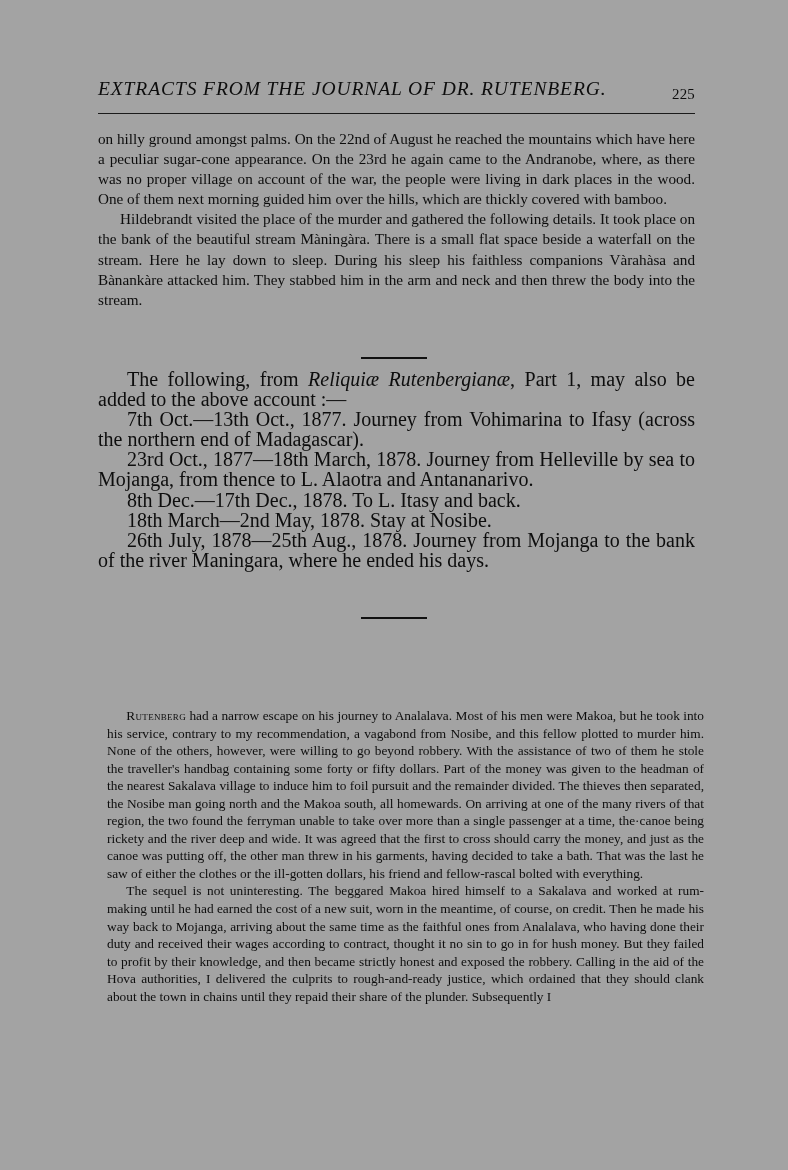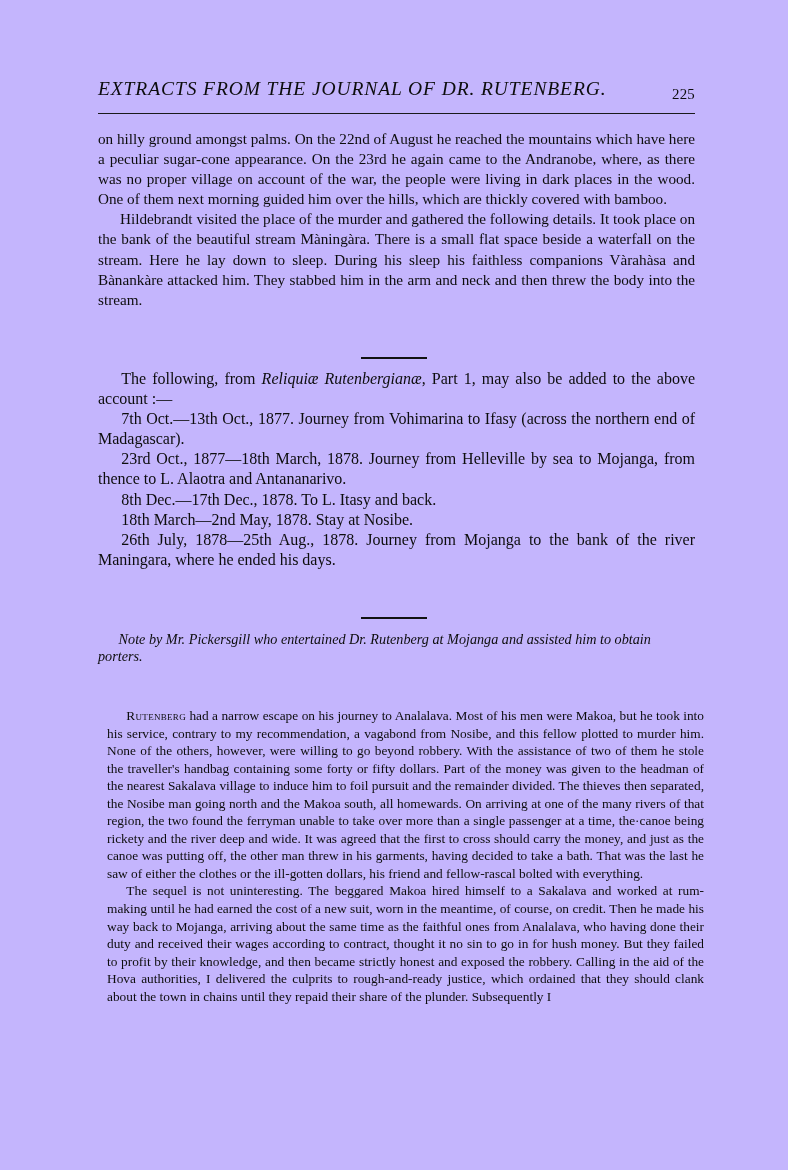--- a/index.html
+++ b/index.html
@@ -16,21 +16,21 @@
     color: #0d0d0d;
     -webkit-font-smoothing: antialiased;
   }
 
   .page {
     position: absolute;
     left: 0;
     top: 0;
     width: 788px;
     height: 1170px;
-    background: #c4b5fd;
+    background: #a3a3a3;
   }
 
   
   .runhead {
     position: absolute;
     left: 98px;
     top: 78px;
     width: 597px;
     height: 26px;
     display: flex;
@@ -81,21 +81,21 @@
     top: 129px;
     font-size: 15.2px;
     line-height: 20.1px;
   }
   .block-top p + p { text-indent: 1.45em; }
   .block-top p:first-child { text-indent: 0; }
 
   
   .block-itin {
     top: 369px;
-    font-size: 16px;
+    font-size: 20px;
     line-height: 20.1px;
   }
   .block-itin p { text-indent: 1.45em; }
 
   
   .block-note {
     top: 631px;
     font-size: 14.2px;
     line-height: 17.4px;
     font-style: italic;
@@ -157,22 +157,19 @@
     <p><span>The following, from </span><span class="it">Reliquiæ Rutenbergianæ</span><span>, Part 1, may also be added to the above account :—</span></p>
     <p>7th Oct.—13th Oct., 1877.   Journey from Vohimarina to Ifasy (across the northern end of Madagascar).</p>
     <p>23rd Oct., 1877—18th March, 1878.   Journey from Helleville by sea to Mojanga, from thence to L. Alaotra and Antananarivo.</p>
     <p>8th Dec.—17th Dec., 1878.   To L. Itasy and back.</p>
     <p>18th March—2nd May, 1878.   Stay at Nosibe.</p>
     <p>26th July, 1878—25th Aug., 1878.  Journey from Mojanga to the bank of the river Maningara, where he ended his days.</p>
   </div>
 
   <div class="short-rule rule-2"></div>
 
-  <div class="col block-note">
-    <p>Note by Mr. Pickersgill who entertained Dr. Rutenberg at Mojanga and assisted him to obtain porters.</p>
-  </div>
 
   <div class="col block-bottom">
     <p><span class="sc sc-first">Rutenberg</span><span> had a narrow escape on his journey to Analalava.  Most of his men were Makoa, but he took into his service, contrary to my recommendation, a vagabond from Nosibe, and this fellow plotted to murder him. None of the others, however, were willing to go beyond robbery.  With the assistance of two of them he stole the traveller's handbag containing some forty or fifty dollars.  Part of the money was given to the headman of the nearest Sakalava village to induce him to foil pursuit and the remainder divided.  The thieves then separated, the Nosibe man going north and the Makoa south, all homewards.  On arriving at one of the many rivers of that region, the two found the ferryman unable to take over more than a single passenger at a time, the·canoe being rickety and the river deep and wide.  It was agreed that the first to cross should carry the money, and just as the canoe was putting off, the other man threw in his garments, having decided to take a bath.  That was the last he saw of either the clothes or the ill-gotten dollars, his friend and fellow-rascal bolted with everything.</span></p>
     <p>The sequel is not uninteresting.  The beggared Makoa hired himself to a Sakalava and worked at rum-making until he had earned the cost of a new suit, worn in the meantime, of course, on credit.  Then he made his way back to Mojanga, arriving about the same time as the faithful ones from Analalava, who having done their duty and received their wages according to contract, thought it no sin to go in for hush money.  But they failed to profit by their knowledge, and then became strictly honest and exposed the robbery.  Calling in the aid of the Hova authorities, I delivered the culprits to rough-and-ready justice, which ordained that they should clank about the town in chains until they repaid their share of the plunder.  Subsequently I</p>
   </div>
 
 </div>
 
 </body></html>

